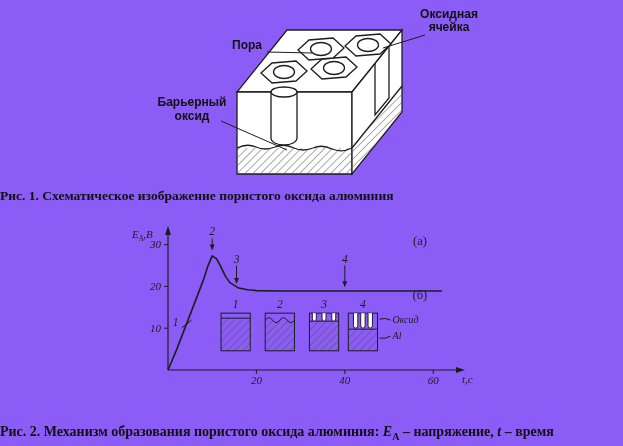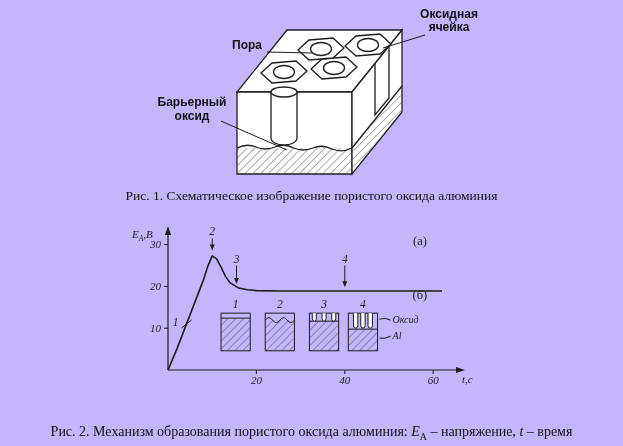--- a/index.html
+++ b/index.html
@@ -1,20 +1,20 @@
 <!DOCTYPE html>
 <html><head>
 <meta charset="utf-8">
 <style>
   html,body{margin:0;padding:0;background:#ffffff;}
-  .page{position:relative;width:623px;height:446px;background:#c4b5fd;overflow:hidden;
+  .page{position:relative;width:623px;height:446px;background:#8b5cf6;overflow:hidden;
         font-family:"Liberation Serif",serif;color:#111;}
   .figwrap{margin:0;padding:0;}
   .fig1-svg{display:block;margin:2px auto 0 auto;}
-  .caption{font-size:13.5px;text-align:center;color:#111;line-height:1.2;}
+  .caption{font-size:13.5px;text-align:left;color:#111;line-height:1.2;font-weight:bold;}
   .caption2{font-size:14px;margin-top:10px;}
   .chart-svg{display:block;margin:14px 0 0 118px;}
   svg text{fill:#1d1d1d;}
   .flab{font:bold 12px "Liberation Sans",sans-serif;fill:#111;}
   .tick{font:italic 11px "Liberation Serif",serif;}
   .mk{font:italic 11.5px "Liberation Serif",serif;}
   .panel{font:12.5px "Liberation Serif",serif;}
   .ins{font:italic 10px "Liberation Serif",serif;}
   sub{font-size:10px;}
   .it{font-style:italic;}

